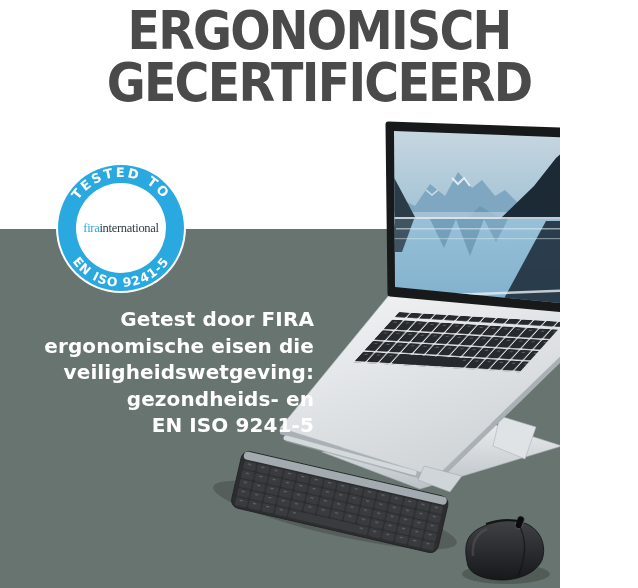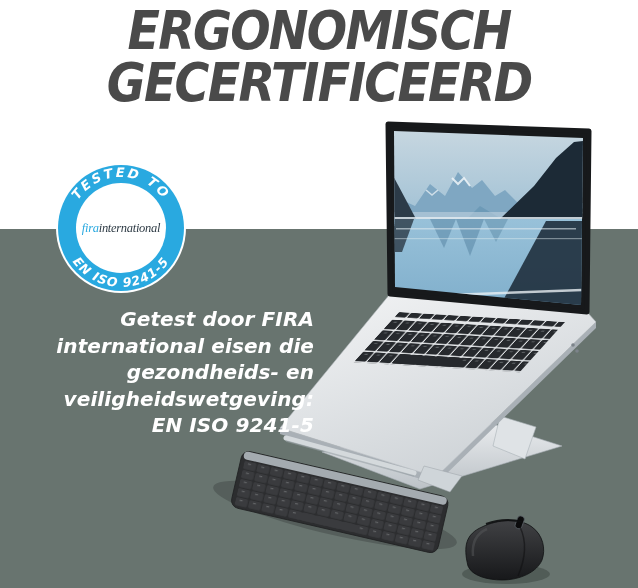--- a/index.html
+++ b/index.html
@@ -1,20 +1,19 @@
 <!DOCTYPE html>
 <html style="--background-top: #FFFFFF; --background-bottom: #68746F; --heading-gray: #4A4A4A; --body-text: #FFFFFF; --badge-blue: #29A9E0; --brand-dark: #2E3B45;"><head>
 <meta charset="utf-8">
 <style>
   html,body{margin:0;padding:0;background:#fff;}
   .stage{
-    position:relative;width:638px;height:588px;overflow:hidden;
+    position:relative;width:560px;height:588px;overflow:hidden;
     background:var(--background-top,#ffffff);
     font-family:"DejaVu Sans","Liberation Sans",sans-serif;
-    font-style:italic;
   }
   .bg-bottom{position:absolute;left:0;top:229px;width:638px;height:359px;
     background:var(--background-bottom,#68746F);}
   .heading{
     position:absolute;top:5px;left:0;width:638px;margin:0;z-index:2;
     text-align:center;font-weight:bold;
     color:var(--heading-gray,#4A4A4A);
     font-size:54px;line-height:52px;letter-spacing:-2px;
     transform:scaleX(.88);transform-origin:50% 0;
   }
@@ -162,19 +161,19 @@
       <textPath href="#arcTop" startOffset="50%" text-anchor="middle">TESTED TO</textPath>
     </text>
     <text class="badge-arc-small">
       <textPath href="#arcBot" startOffset="50%" text-anchor="middle">EN ISO 9241-5</textPath>
     </text>
     <text class="brand" x="66" y="70" text-anchor="middle"><tspan class="brand-first">fira</tspan><tspan class="brand-rest">international</tspan></text>
   </svg>
 
   <div class="body-text">
       <div>Getest door FIRA</div>
-      <div>international eisen die</div>
+      <div>ergonomische eisen die</div>
+      <div>veiligheidswetgeving:</div>
       <div>gezondheids- en</div>
-      <div>veiligheidswetgeving:</div>
       <div>EN ISO 9241-5</div>
     </div>
 
 </div>
 
 </body></html>

